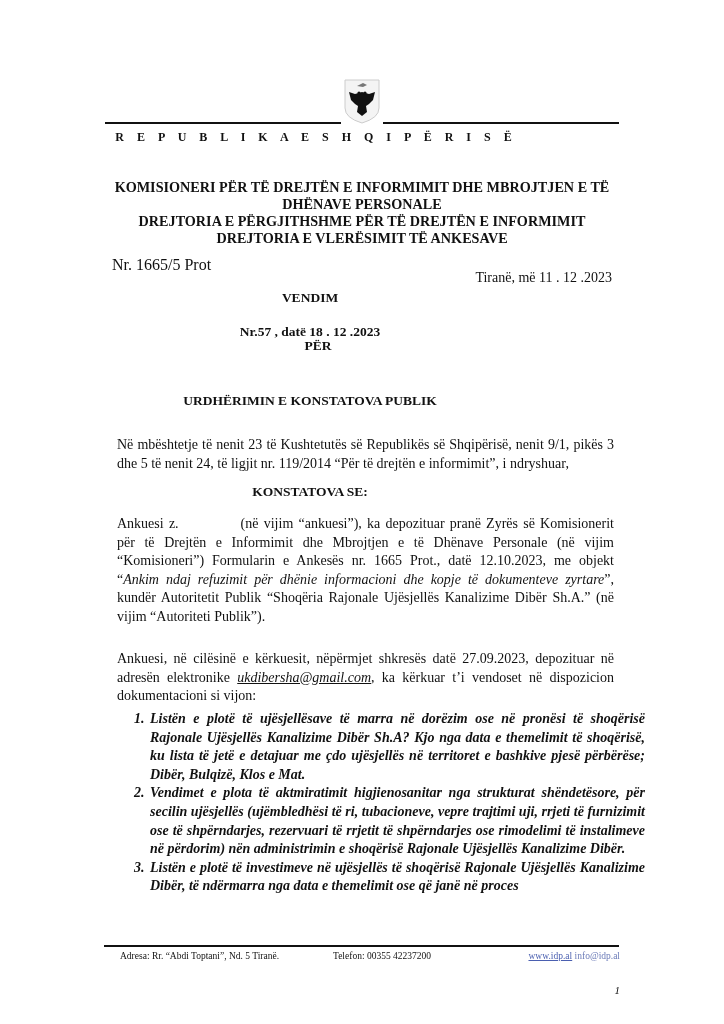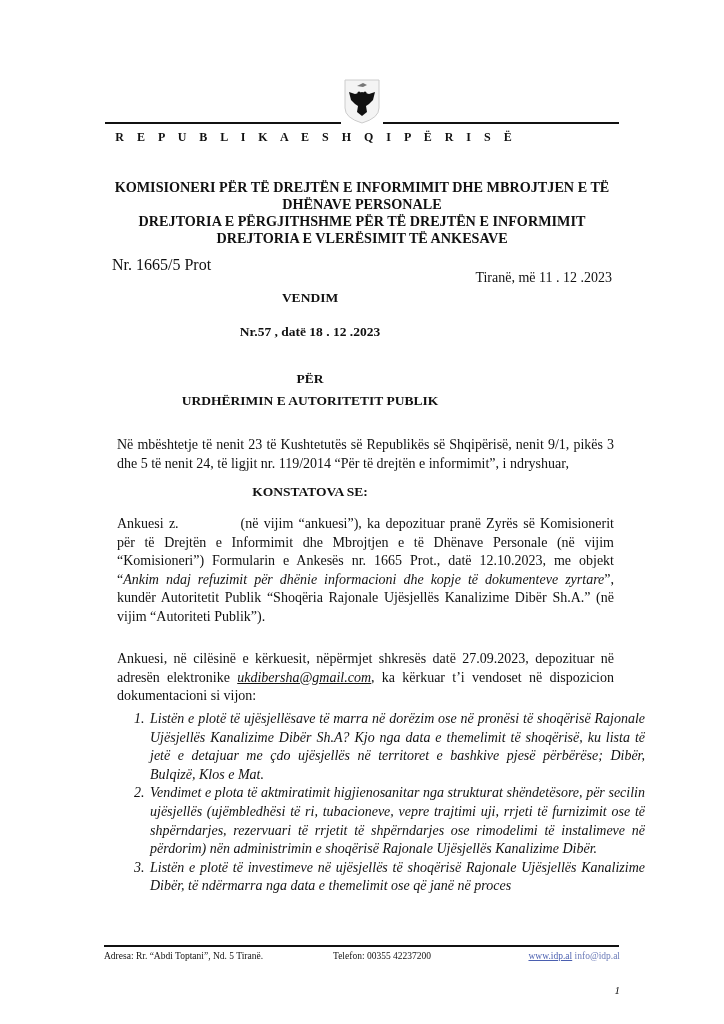--- a/index.html
+++ b/index.html
@@ -12,21 +12,21 @@
                  font-weight: bold; letter-spacing: 5px; }
     .heading { left: 100px; width: 524px; text-align: center; font-weight: bold;
                font-size: 14.2px; line-height: 17px; }
     .center-bold { left: 0; width: 620px; text-align: center; font-weight: bold; font-size: 13.5px; }
     .para { left: 117px; width: 497px; font-size: 14px; line-height: 18.6px; text-align: justify;
             text-align-last: left; }
     .para .it { font-style: italic; }
     .para .link { font-style: italic; text-decoration: underline; }
     ol.items { position: absolute; left: 117px; width: 497px; top: 710px; margin: 0;
                padding-left: 31px; font-style: italic; font-size: 14px; line-height: 18.6px;
-               text-align: justify; }
+               text-align: justify; font-weight: bold; }
     ol.items li { padding-left: 2px; }
     .footer-text { top: 951px; font-size: 9.5px; }
     .footer-link { color: #4a5fb0; text-decoration: underline; }
     .footer-mail { color: #6b7bb8; }
     .page-num { right: 104px; top: 984px; font-style: italic; font-size: 11px; }
   </style>
 </head>
 <body>
 
 <div class="rule" style="left:105px; top:122px; width:236px;"></div>
@@ -49,41 +49,41 @@
   <div>DHËNAVE PERSONALE</div>
   <div>DREJTORIA E PËRGJITHSHME PËR TË DREJTËN E INFORMIMIT</div>
   <div>DREJTORIA E VLERËSIMIT TË ANKESAVE</div>
 </div>
 
 <div class="abs" style="left:112px; top:256px; font-size:16px;">Nr. 1665/5 Prot</div>
 <div class="abs" style="right:112px; top:256px; font-size:14px;margin-top:14px;">Tiranë, më 11 . 12 .2023</div>
 
 <div class="abs center-bold" style="top:290px;">VENDIM</div>
 <div class="abs center-bold" style="top:324px;">Nr.57 , datë 18 . 12 .2023</div>
-<div class="abs center-bold" style="top:371px;">PËR</div>
-<div class="abs center-bold" style="top:393px;">URDHËRIMIN E AUTORITETIT PUBLIK</div>
+<div class="abs center-bold" style="top:338px;padding-left:8px;">PËR</div>
+<div class="abs center-bold" style="top:393px;">URDHËRIMIN E KONSTATOVA PUBLIK</div>
 
 <div class="abs para" style="top:436px;">Në mbështetje të nenit 23 të Kushtetutës së Republikës së Shqipërisë, nenit 9/1, pikës 3 dhe 5 të nenit 24, të ligjit nr. 119/2014 “Për të drejtën e informimit”, i ndryshuar,</div>
 
 <div class="abs center-bold" style="top:484px;">KONSTATOVA SE:</div>
 
 <div class="abs para" style="top:515px;">
   <span>Ankuesi z.</span><span style="display:inline-block; width:62px;"></span><span>(në vijim “ankuesi”), ka depozituar pranë Zyrës së Komisionerit për të Drejtën e Informimit dhe Mbrojtjen e të Dhënave Personale (në vijim “Komisioneri”) Formularin e Ankesës nr. 1665 Prot., datë 12.10.2023, me objekt “</span><span class="it">Ankim ndaj refuzimit për dhënie informacioni dhe kopje të dokumenteve zyrtare</span><span>”, kundër Autoritetit Publik “Shoqëria Rajonale Ujësjellës Kanalizime Dibër Sh.A.” (në vijim “Autoriteti Publik”).</span>
 </div>
 
 <div class="abs para" style="top:650px;">
   <span>Ankuesi, në cilësinë e kërkuesit, nëpërmjet shkresës datë 27.09.2023, depozituar në adresën elektronike </span><span class="link">ukdibersha@gmail.com</span><span>, ka kërkuar t’i vendoset në dispozicion dokumentacioni si vijon:</span>
 </div>
 
 <ol class="items">
   <li>Listën e plotë të ujësjellësave të marra në dorëzim ose në pronësi të shoqërisë Rajonale Ujësjellës Kanalizime Dibër Sh.A? Kjo nga data e themelimit të shoqërisë, ku lista të jetë e detajuar me çdo ujësjellës në territoret e bashkive pjesë përbërëse; Dibër, Bulqizë, Klos e Mat.</li>
   <li>Vendimet e plota të aktmiratimit higjienosanitar nga strukturat shëndetësore, për secilin ujësjellës (ujëmbledhësi të ri, tubacioneve, vepre trajtimi uji, rrjeti të furnizimit ose të shpërndarjes, rezervuari të rrjetit të shpërndarjes ose rimodelimi të instalimeve në përdorim) nën administrimin e shoqërisë Rajonale Ujësjellës Kanalizime Dibër.</li>
   <li>Listën e plotë të investimeve në ujësjellës të shoqërisë Rajonale Ujësjellës Kanalizime Dibër, të ndërmarra nga data e themelimit ose që janë në proces</li>
 </ol>
 
 <div class="rule" style="left:104px; top:945px; width:515px;"></div>
-<div class="abs footer-text" style="left:104px;">Adresa: Rr. “Abdi Toptani”, Nd. 5 Tiranë.</div>
+<div class="abs footer-text" style="left:120px;">Adresa: Rr. “Abdi Toptani”, Nd. 5 Tiranë.</div>
 <div class="abs footer-text" style="left:333px;">Telefon: 00355 42237200</div>
 <div class="abs footer-text" style="right:104px;">
   <span class="footer-link">www.idp.al</span>
   <span class="footer-mail">info@idp.al</span>
 </div>
 <div class="abs page-num">1</div>
 
 </body></html>

